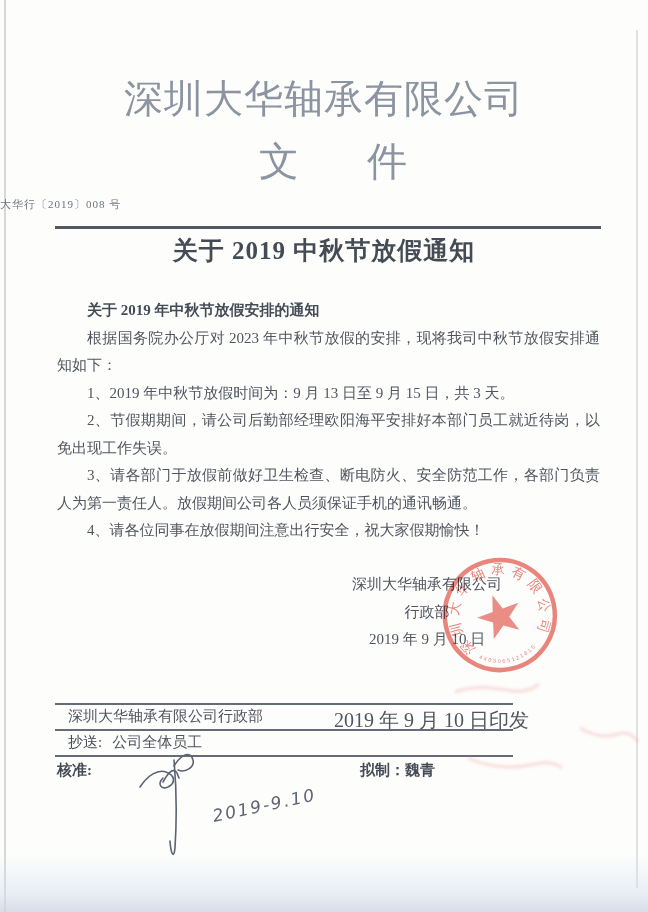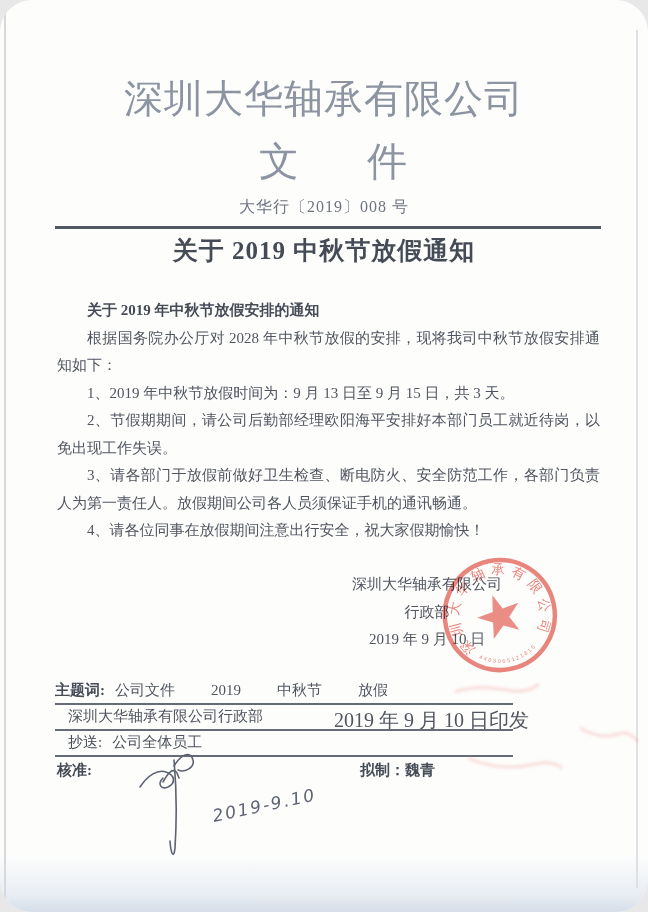--- a/index.html
+++ b/index.html
@@ -1,30 +1,30 @@
 <!DOCTYPE html>
 <html><head>
 <meta charset="utf-8">
 <style>
   html,body{margin:0;padding:0;}
   body{width:648px;height:912px;background:#e8e8e8;}
   .page{position:relative;width:648px;height:912px;background:#fdfdfc;overflow:hidden;
-        font-family:"Liberation Serif","DejaVu Serif",serif;color:#50555f;border-radius:32px;}
+        font-family:"Liberation Serif","DejaVu Serif",serif;color:#50555f;}
   
   .edge-left{position:absolute;left:4px;top:0;bottom:0;width:2px;background:#b6bac0;opacity:.55;}
   .edge-right{position:absolute;left:636px;top:30px;bottom:24px;width:1.5px;background:#ccd0d6;opacity:.6;}
   .bottom-shade{position:absolute;left:0;right:0;bottom:0;height:58px;
         background:linear-gradient(to bottom,rgba(220,228,238,0),rgba(213,222,234,.5) 70%,rgba(203,214,229,.8));}
   
   .hdr-company{position:absolute;top:72px;left:0;width:100%;text-align:center;
         font-size:39px;letter-spacing:1px;color:#8d94a1;}
   .hdr-doctype{position:absolute;top:134px;left:9px;width:100%;text-align:center;
         font-size:40px;letter-spacing:14px;text-indent:14px;color:#8d94a1;}
-  .doc-number{position:absolute;top:197px;left:0;width:100%;text-align:center;
-        font-size:16px;color:#6d7380;letter-spacing:1px;}
+  .doc-number{position:absolute;top:197px;left:0;width:100%;
+        font-size:11px;color:#6d7380;letter-spacing:1px;}
   .header-rule{position:absolute;top:226px;left:55px;width:546px;height:2.5px;background:#535963;}
   .notice-title{position:absolute;top:234px;left:0;width:100%;text-align:center;
         font-size:25px;font-weight:bold;color:#454b55;letter-spacing:1px;}
   
   .body-text{position:absolute;top:297px;left:57px;width:543px;
         font-size:15px;line-height:27.5px;text-align:justify;color:#50555f;}
   .greeting{text-indent:0;}
   .subject{font-weight:bold;text-indent:2em;color:#464c56;}
   .para{text-indent:2em;}
   
@@ -60,21 +60,21 @@
 
   <div class="hdr-company">深圳大华轴承有限公司</div>
   <div class="hdr-doctype">文　件</div>
   <div class="doc-number">大华行〔2019〕008 号</div>
   <div class="header-rule"></div>
 
   <div class="notice-title">关于 2019 中秋节放假通知</div>
 
   <div class="body-text">
     <div class="subject">关于 2019 年中秋节放假安排的通知</div>
-    <div class="para">根据国务院办公厅对 2028 年中秋节放假的安排，现将我司中秋节放假安排通知如下：</div>
+    <div class="para">根据国务院办公厅对 2023 年中秋节放假的安排，现将我司中秋节放假安排通知如下：</div>
     <div class="para">1、2019 年中秋节放假时间为：9 月 13 日至 9 月 15 日，共 3 天。</div>
     <div class="para">2、节假期期间，请公司后勤部经理欧阳海平安排好本部门员工就近待岗，以免出现工作失误。</div>
     <div class="para">3、请各部门于放假前做好卫生检查、断电防火、安全防范工作，各部门负责人为第一责任人。放假期间公司各人员须保证手机的通讯畅通。</div>
     <div class="para">4、请各位同事在放假期间注意出行安全，祝大家假期愉快！</div>
   </div>
 
   <div class="sign-block">
     <div>深圳大华轴承有限公司</div>
     <div>行政部</div>
     <div>2019 年 9 月 10 日</div>
@@ -88,27 +88,20 @@
       <path id="sealBottomArc" d="M 34.5 103.3 A 48 48 0 0 0 89.5 103.3" fill="none"></path>
     </defs>
     <text font-size="13.5" fill="#e4675e" letter-spacing="5.5" opacity="0.92" font-family="Liberation Serif, DejaVu Serif, serif">
       <textPath href="#sealTopArc" startOffset="50%" text-anchor="middle">深圳大华轴承有限公司</textPath>
     </text>
     <text font-size="5.5" fill="#e4675e" letter-spacing="1.8" opacity="0.9" font-family="Liberation Sans, DejaVu Sans, sans-serif">
       <textPath href="#sealBottomArc" startOffset="50%" text-anchor="middle">4403065121815</textPath>
     </text>
   </svg>
 
-  <div class="kw-row">
-    <span class="kw-label">主题词:</span>
-    <span class="kw">公司文件</span>
-    <span class="kw">2019</span>
-    <span class="kw">中秋节</span>
-    <span class="kw">放假</span>
-  </div>
   <div class="f-rule rule-1"></div>
 
   <div class="issuer">深圳大华轴承有限公司行政部</div>
   <div class="print-date">2019 年 9 月 10 日印发</div>
   <div class="f-rule rule-2"></div>
 
   <div class="cc-row">
     <span class="cc-label">抄送:</span><span>公司全体员工</span>
   </div>
   <div class="f-rule rule-3"></div>

